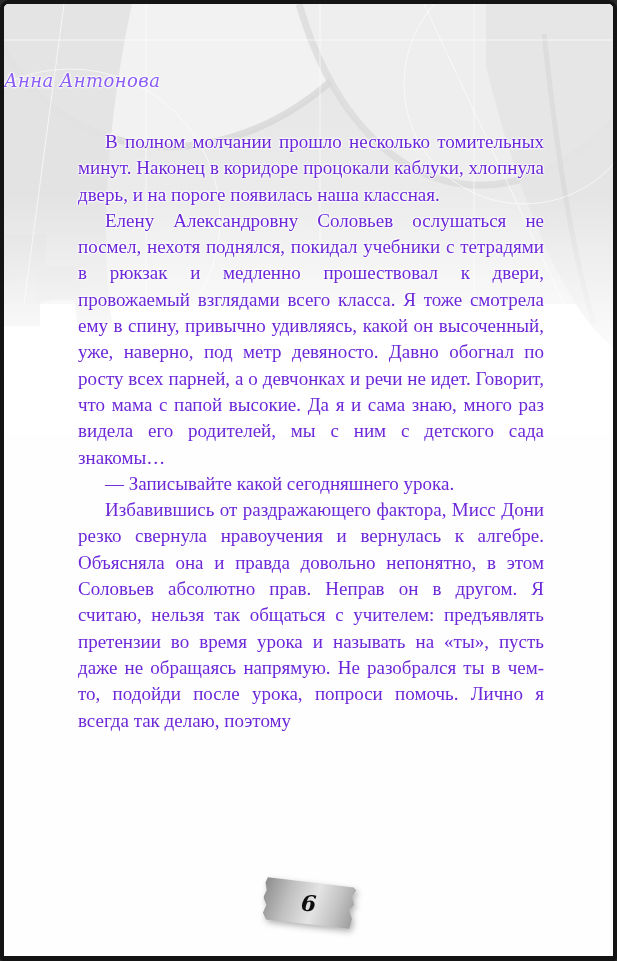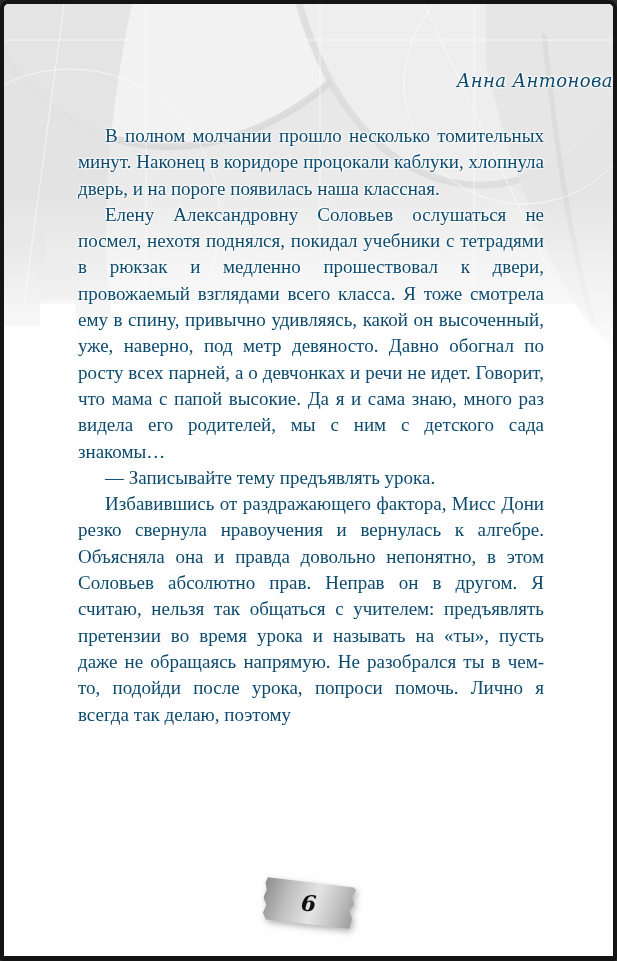--- a/index.html
+++ b/index.html
@@ -23,36 +23,36 @@
   .curtain {
     position: absolute;
     top: 0; left: 0; right: 0;
     height: 430px;
     pointer-events: none;
   }
   .author {
     position: absolute;
     top: 66px;
     left: 0; right: 0;
-    text-align: right;
+    text-align: left;
     font-family: "DejaVu Serif", serif;
     font-style: italic;
     font-size: 18px;
     letter-spacing: 0.4px;
-    color: #0c4a6e;
+    color: #8b5cf6;
     text-shadow: 0 1px 2px #fff, 0 -1px 2px #fff, 1px 0 2px #fff, -1px 0 2px #fff;
   }
   .text-block {
     position: absolute;
-    top: 119px;
+    top: 125px;
     left: 74px;
     width: 466px;
     font-size: 19px;
     line-height: 26.3px;
-    color: #0c4a6e;
+    color: #6d28d9;
     text-align: justify;
     text-shadow: 0 1px 2px #fff, 0 -1px 2px #fff, 1px 0 2px #fff, -1px 0 2px #fff;
   }
   .text-block p {
     margin: 0;
     text-indent: 27px;
   }
   .plate-outer {
     position: absolute;
     top: 876px;
@@ -123,21 +123,21 @@
     </g>
 
     <rect x="0" y="60" width="609" height="370" fill="url(#fadeWhite)"></rect>
   </svg>
 
   <div class="author">Анна Антонова</div>
 
   <div class="text-block">
       <p>В полном молчании прошло несколько томительных минут. Наконец в коридоре процокали каблуки, хлопнула дверь, и на пороге появилась наша классная.</p>
       <p>Елену Александровну Соловьев ослушаться не посмел, нехотя поднялся, покидал учебники с тетрадями в рюкзак и медленно прошествовал к двери, провожаемый взглядами всего класса. Я тоже смотрела ему в спину, привычно удивляясь, какой он высоченный, уже, наверно, под метр девяносто. Давно обогнал по росту всех парней, а о девчонках и речи не идет. Говорит, что мама с папой высокие. Да я и сама знаю, много раз видела его родителей, мы с ним с детского сада знакомы…</p>
-      <p>— Записывайте тему предъявлять урока.</p>
+      <p>— Записывайте какой сегодняшнего урока.</p>
       <p>Избавившись от раздражающего фактора, Мисс Дони резко свернула нравоучения и вернулась к алгебре. Объясняла она и правда довольно непонятно, в этом Соловьев абсолютно прав. Неправ он в другом. Я считаю, нельзя так общаться с учителем: предъявлять претензии во время урока и называть на «ты», пусть даже не обращаясь напрямую. Не разобрался ты в чем-то, подойди после урока, попроси помочь. Лично я всегда так делаю, поэтому</p>
     </div>
 
   <div class="plate-outer">
     <div class="plate">
       <span class="plate-number">6</span>
     </div>
   </div>
 
 </div>

